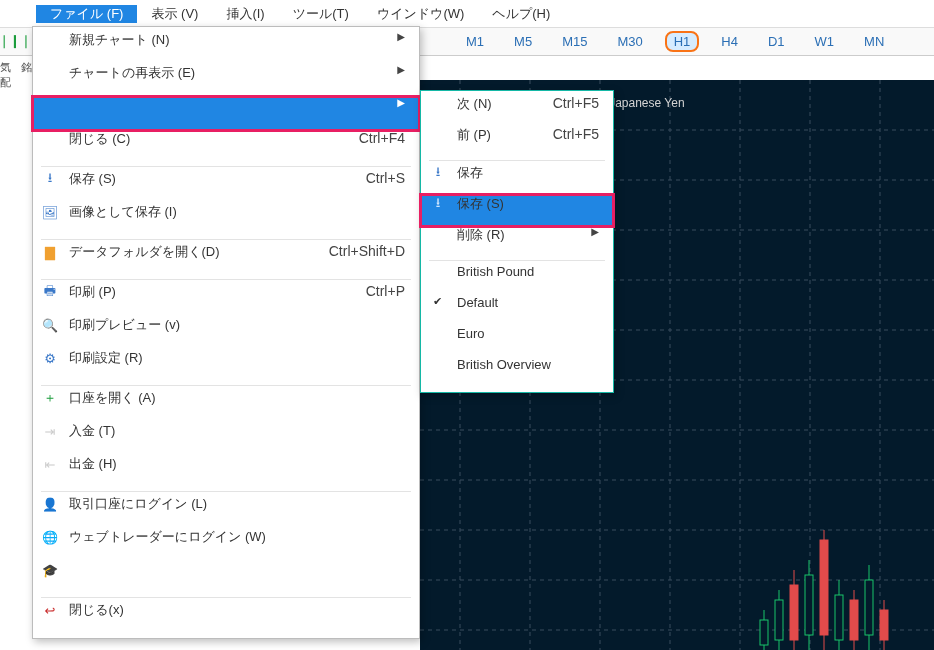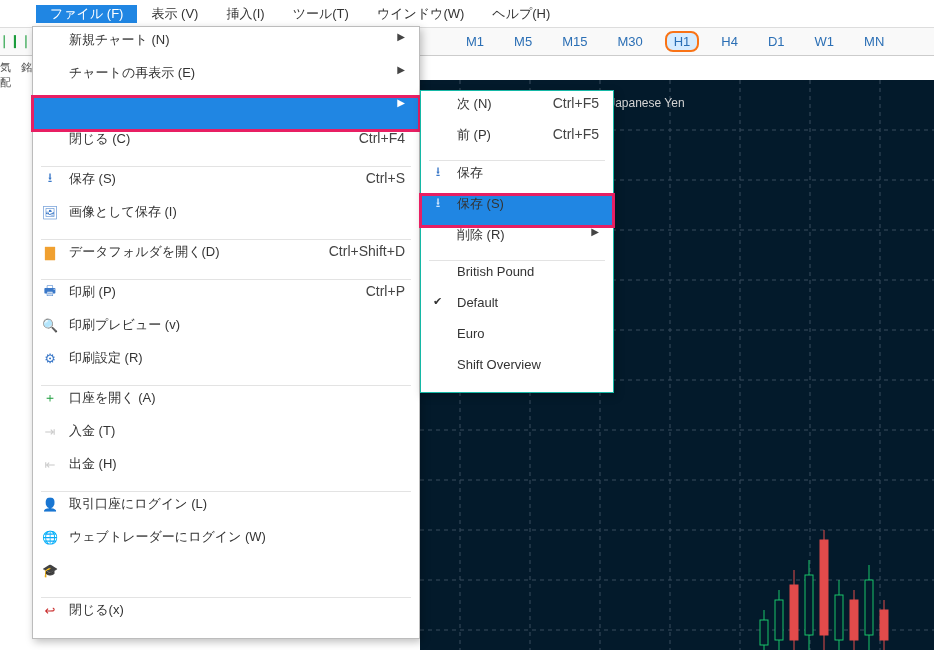--- a/index.html
+++ b/index.html
@@ -234,15 +234,15 @@
       <span>British Pound</span>
     </div>
   <div class="mi">
       <span class="chk">✔</span>
       <span>Default</span>
     </div>
   <div class="mi">
       <span>Euro</span>
     </div>
   <div class="mi">
-      <span>Shift Overview</span>
+      <span>British Overview</span>
     </div>
 </div>
 
 </body></html>

